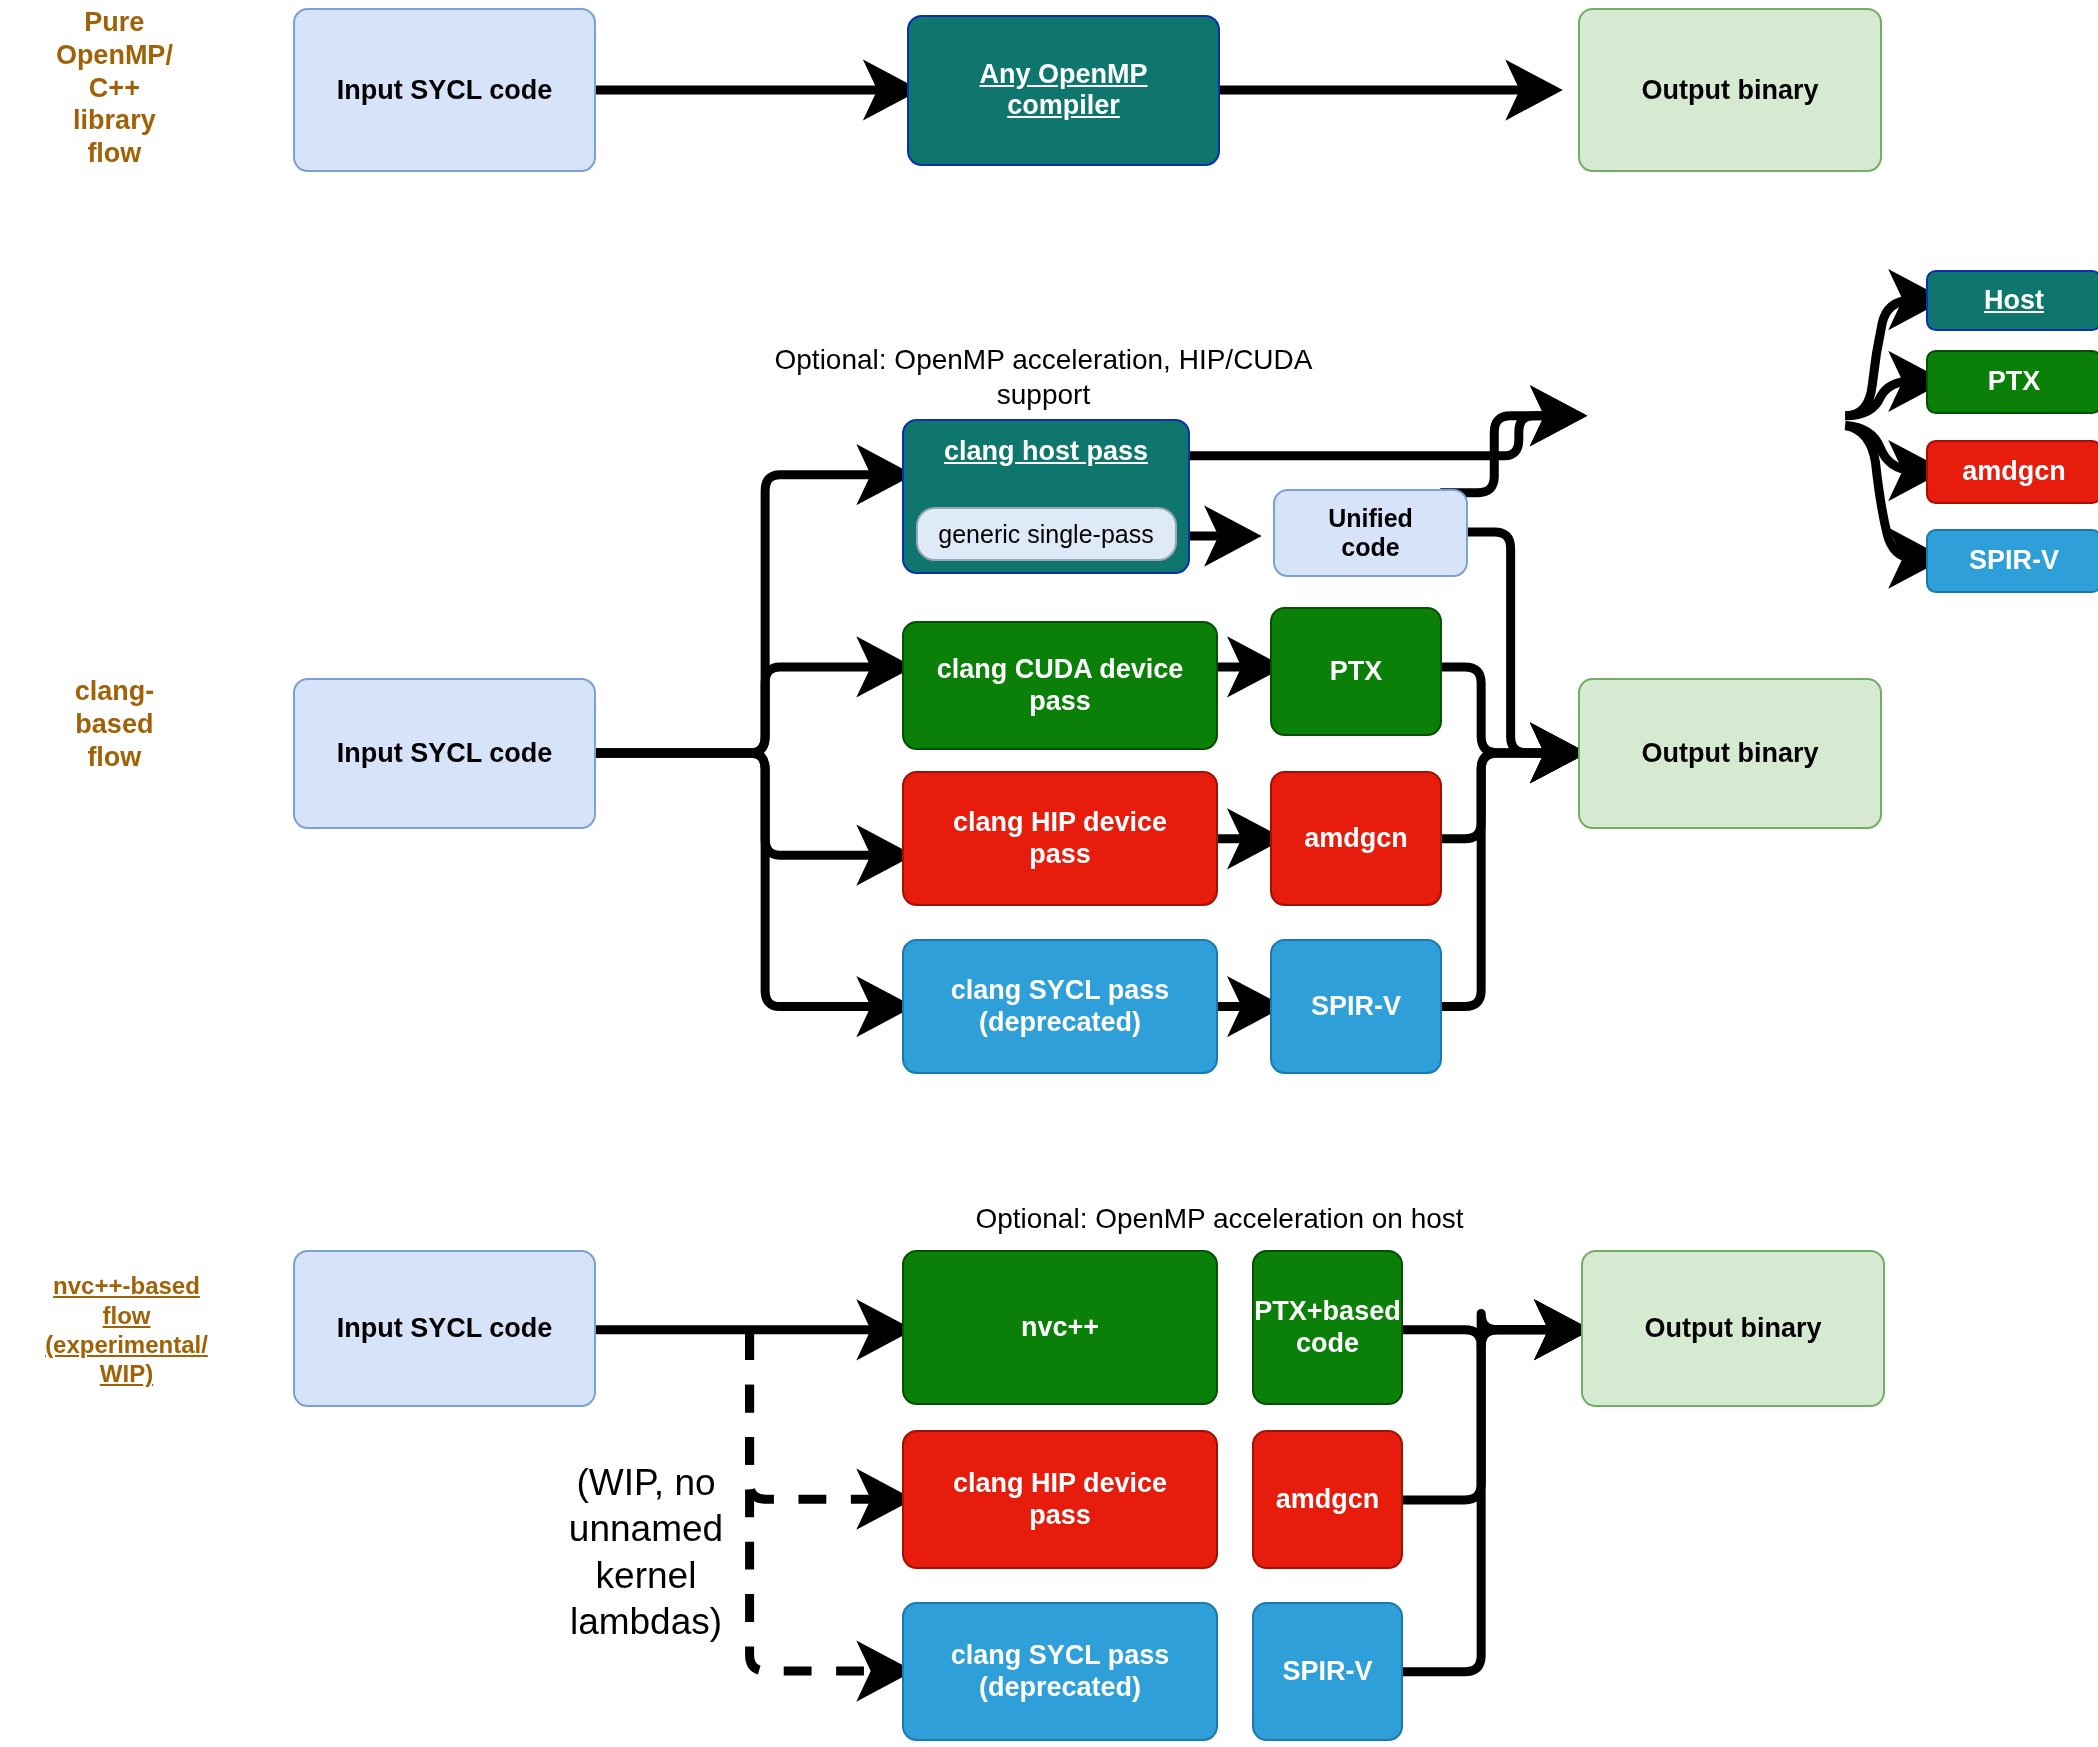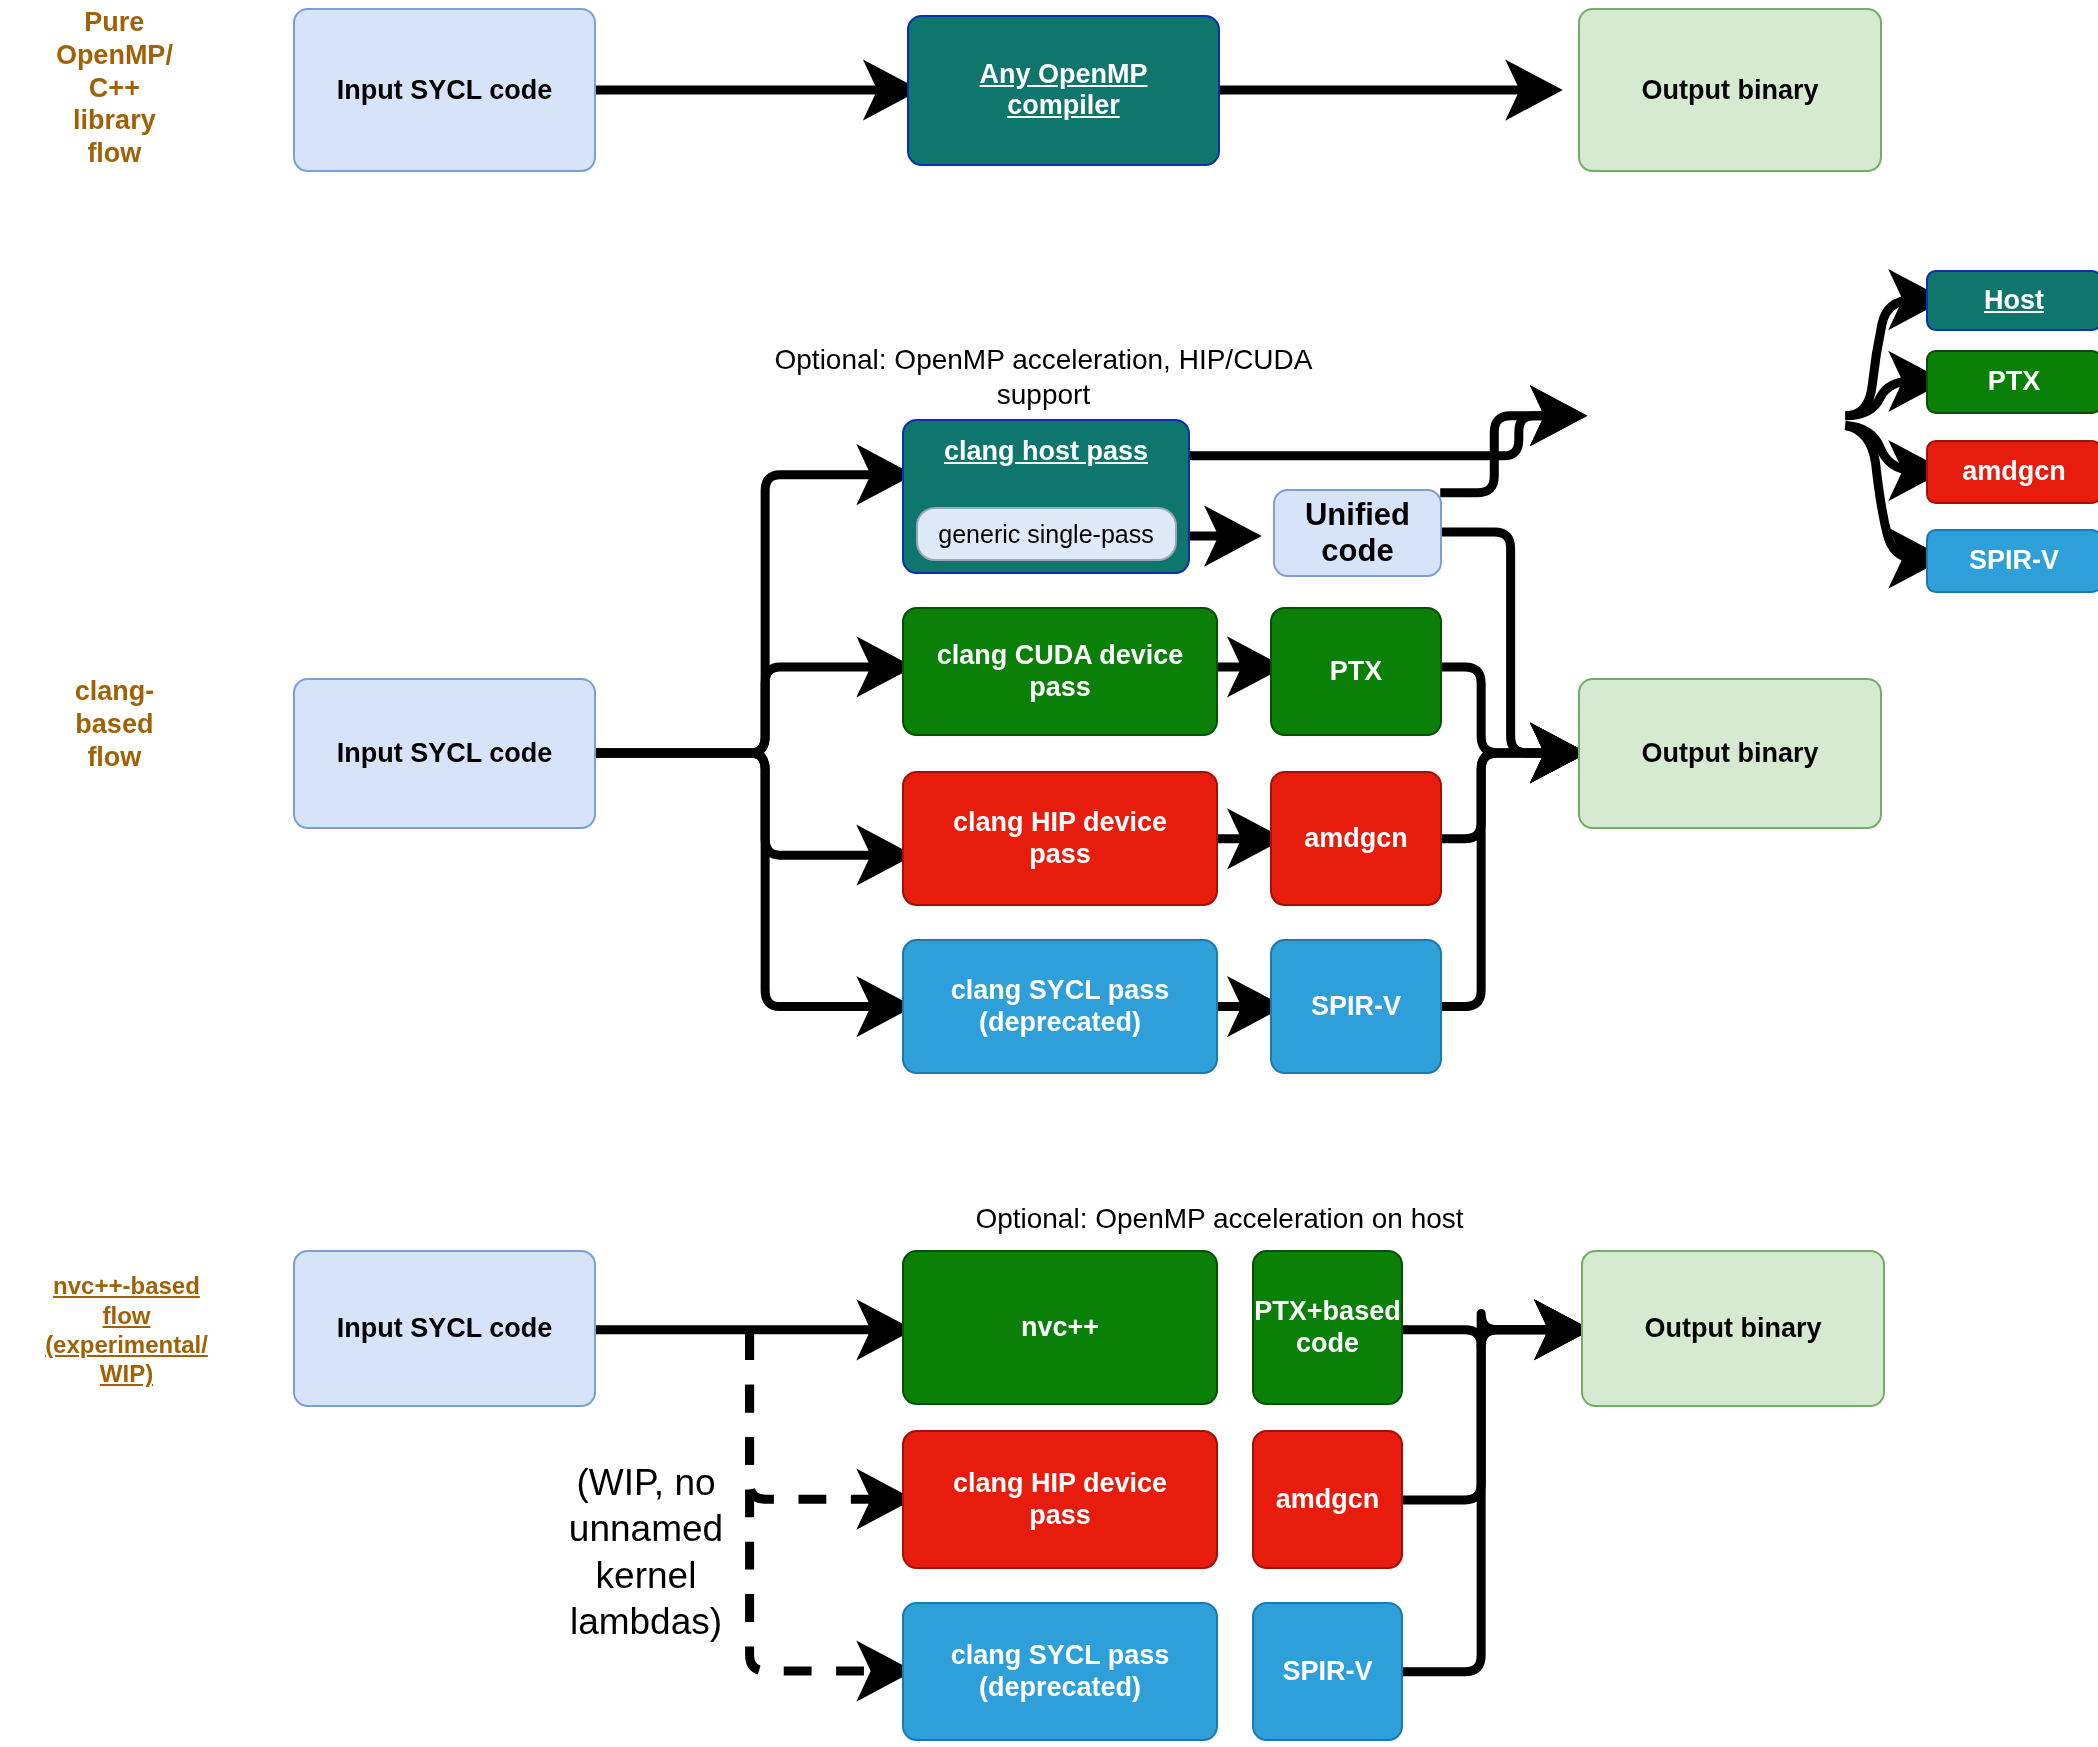--- a/index.html
+++ b/index.html
@@ -105,23 +105,23 @@
 
   <div class="node n-lightblue" style="left:293px;top:678px;width:303px;height:151px;font-size:27px;">Input SYCL code</div>
 
   <div class="note" style="left:753px;top:342px;width:581px;height:74px;font-size:28px;">Optional: OpenMP acceleration, HIP/CUDA support</div>
 
   <div class="node n-blue hostpass" style="left:902px;top:419px;width:288px;height:155px;font-size:27px;">
     <div class="hp-title">clang host pass</div>
     <div class="subbox" style="position:absolute;left:11.5px;right:11.5px;bottom:10.6px;height:54px;font-size:25px;">generic single-pass</div>
   </div>
 
-  <div class="node n-lightblue" style="left:1273px;top:489px;width:169px;height:88px;font-size:31px;padding:0 26px;">Unified code</div>
+  <div class="node n-lightblue" style="left:1273px;top:489px;width:195px;height:88px;font-size:25px;padding:0 26px;">Unified code</div>
 
-  <div class="node n-green" style="left:902px;top:607px;width:316px;height:129px;font-size:27px;padding:0 21px;">clang CUDA device pass</div>
+  <div class="node n-green" style="left:902px;top:621px;width:316px;height:129px;font-size:27px;padding:0 21px;">clang CUDA device pass</div>
 
   <div class="node n-green" style="left:1270px;top:607px;width:172px;height:129px;font-size:27px;">PTX</div>
 
   <div class="node n-red" style="left:902px;top:771px;width:316px;height:135px;font-size:27px;padding:0 29.5px;">clang HIP device pass</div>
 
   <div class="node n-red" style="left:1270px;top:771px;width:172px;height:135px;font-size:27px;">amdgcn</div>
 
   <div class="node n-cyan" style="left:902px;top:939px;width:316px;height:135px;font-size:27px;padding:0 21px;">clang SYCL pass (deprecated)</div>
 
   <div class="node n-cyan" style="left:1270px;top:939px;width:172px;height:135px;font-size:27px;">SPIR-V</div>

